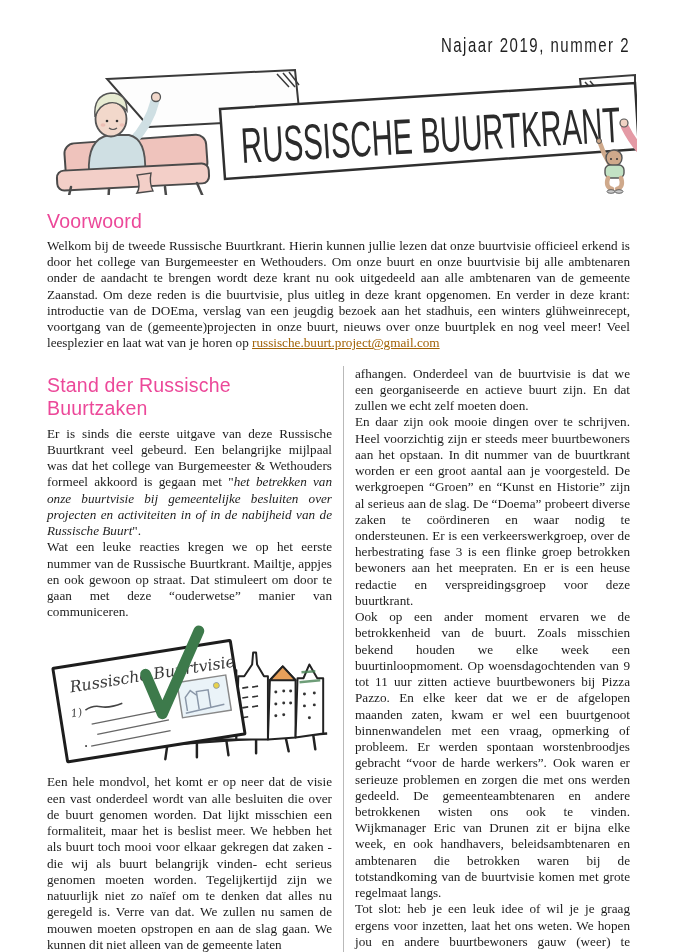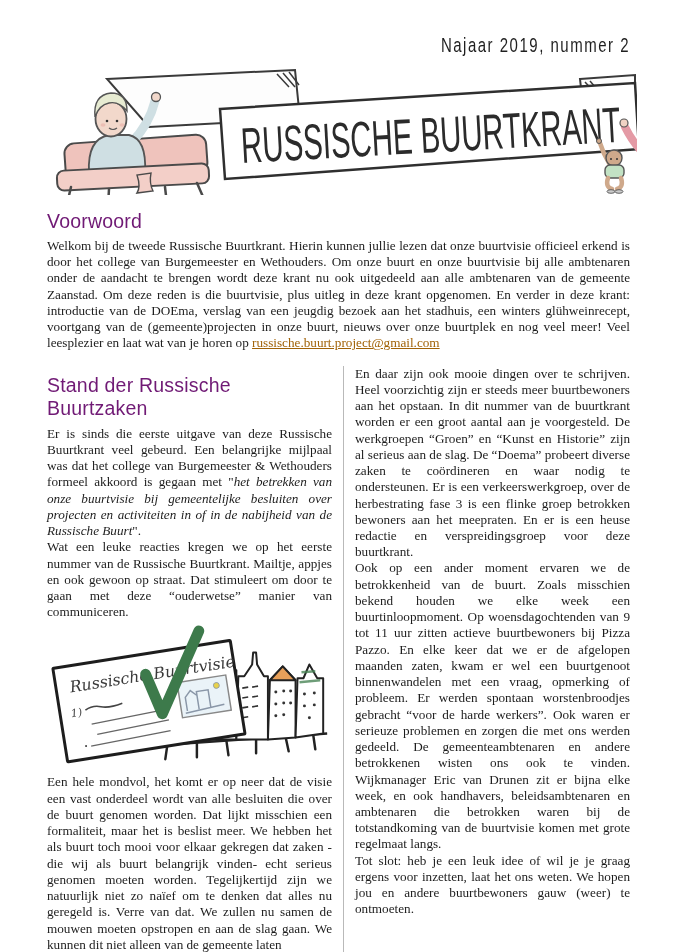--- a/index.html
+++ b/index.html
@@ -19,21 +19,21 @@
     color:#1f1f1f;
     transform:scaleY(1.3);
     transform-origin:100% 50%;
   }
   .banner-wrap { margin:12px 0 0 37px; width:600px; height:130px; }
   .section { margin:12px 44px 0 47px; }
   h1 {
     font-family:"Liberation Sans", sans-serif;
     font-weight:400;
     font-size:19.5px;
-    color:#701a75;
+    color:#ec4899;
     margin:15px 0 5px 0;
     letter-spacing:0.2px;
   }
   p {
     margin:0;
     font-size:13.2px;
     line-height:1.23;
     text-align:justify;
   }
   a.email-link { color:#a16207; text-decoration:underline; }
@@ -198,18 +198,19 @@
         <path d="M98 52 L115 92 L152 8" stroke="#3d7a4b" stroke-width="11" stroke-linecap="round" stroke-linejoin="round" fill="none"></path>
       </svg>
     </div>
 
     <p>Een hele mondvol, het komt er op neer dat de visie een vast onderdeel wordt van alle besluiten die over de buurt genomen worden. Dat lijkt misschien een formaliteit, maar het is beslist meer. We hebben het als buurt toch mooi voor elkaar gekregen dat zaken -die wij als buurt belangrijk vinden- echt serieus genomen moeten worden. Tegelijkertijd zijn we natuurlijk niet zo naïef om te denken dat alles nu geregeld is. Verre van dat. We zullen nu samen de mouwen moeten opstropen en aan de slag gaan. We kunnen dit niet alleen van de gemeente laten</p>
   </div>
 
   <div class="col-divider"></div>
 
   <div class="col-right">
+    <p>afhangen. Onderdeel van de buurtvisie is dat we een georganiseerde en actieve buurt zijn. En dat zullen we echt zelf moeten doen.</p>
     <p>En daar zijn ook mooie dingen over te schrijven. Heel voorzichtig zijn er steeds meer buurtbewoners aan het opstaan. In dit nummer van de buurtkrant worden er een groot aantal aan je voorgesteld. De werkgroepen “Groen” en “Kunst en Historie” zijn al serieus aan de slag. De “Doema” probeert diverse zaken te coördineren en waar nodig te ondersteunen. Er is een verkeerswerkgroep, over de herbestrating fase 3 is een flinke groep betrokken bewoners aan het meepraten. En er is een heuse redactie en verspreidingsgroep voor deze buurtkrant.</p>
     <p>Ook op een ander moment ervaren we de betrokkenheid van de buurt. Zoals misschien bekend houden we elke week een buurtinloopmoment. Op woensdagochtenden van 9 tot 11 uur zitten actieve buurtbewoners bij Pizza Pazzo. En elke keer dat we er de afgelopen maanden zaten, kwam er wel een buurtgenoot binnenwandelen met een vraag, opmerking of probleem. Er werden spontaan worstenbroodjes gebracht “voor de harde werkers”. Ook waren er serieuze problemen en zorgen die met ons werden gedeeld. De gemeenteambtenaren en andere betrokkenen wisten ons ook te vinden. Wijkmanager Eric van Drunen zit er bijna elke week, en ook handhavers, beleidsambtenaren en ambtenaren die betrokken waren bij de totstandkoming van de buurtvisie komen met grote regelmaat langs.</p>
     <p>Tot slot: heb je een leuk idee of wil je je graag ergens voor inzetten, laat het ons weten. We hopen jou en andere buurtbewoners gauw (weer) te ontmoeten.</p>
 
   </div>
 </div>
 
 </body></html>

